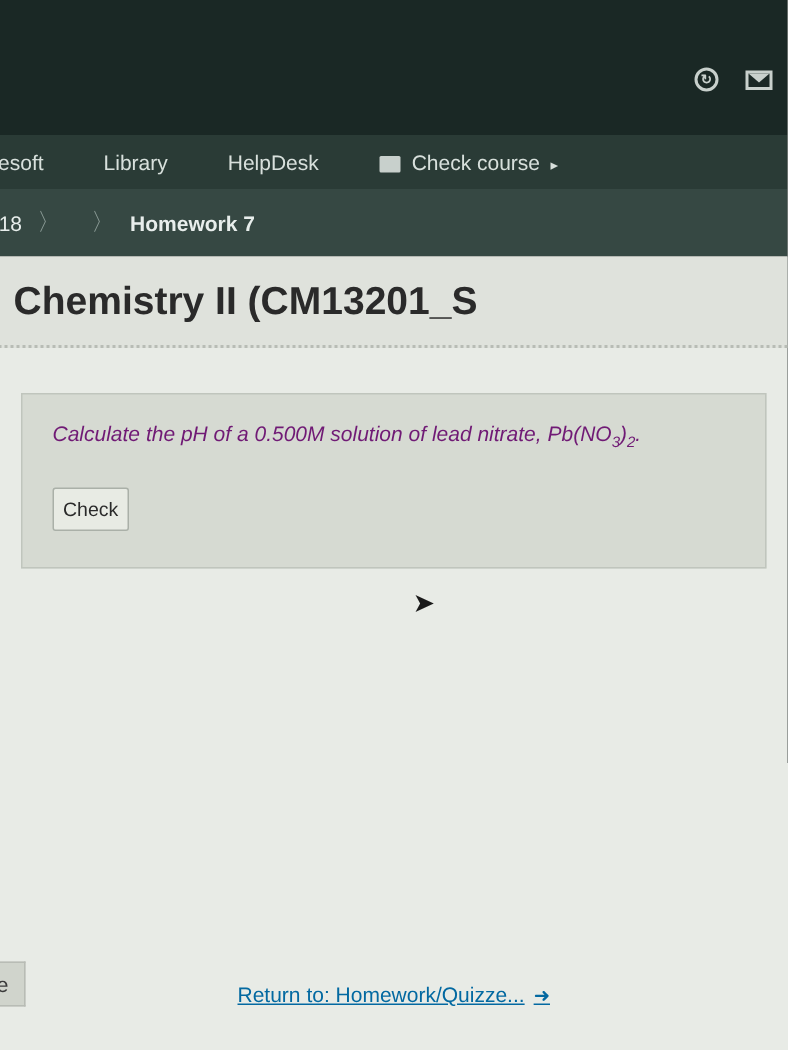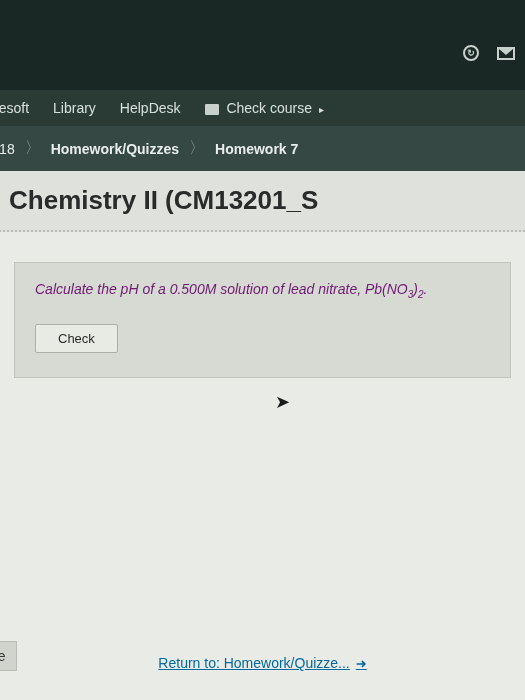--- a/index.html
+++ b/index.html
@@ -62,20 +62,21 @@
       padding: 10px 0 10px 0;
       display: flex;
       gap: 24px;
       color: #d8e0dc;
       font-size: 14px;
       align-items: center;
     }
     .nav-item {
       cursor: pointer;
       white-space: nowrap;
+      margin-left: 16px;
     }
     .nav-item-first {
       margin-left: -20px;
     }
     .course-icon {
       display: inline-block;
       width: 14px;
       height: 11px;
       background: #c8d0cc;
       margin-right: 4px;
@@ -156,21 +157,21 @@
       width: 120px;
       height: 22px;
       border: 1px solid #9aa098;
       background: #fbfcfa;
       padding: 2px 4px;
       font-size: 13px;
     }
     .check-button {
       background: #e8ebe4;
       border: 1px solid #aab0a8;
-      padding: 6px 22px;
+      padding: 6px 6px;
       font-size: 13px;
       color: #2a2a2a;
       cursor: pointer;
       border-radius: 2px;
     }
     .cursor-arrow {
       position: absolute;
       left: 260px;
       top: 128px;
       font-size: 18px;
@@ -223,21 +224,20 @@
   <span class="nav-item">
     <span class="course-icon"></span>
     <span>Check course</span>
     <span class="chevron-small">▸</span>
   </span>
 </div>
 
 <div class="breadcrumb">
   <span class="breadcrumb-item">_S18</span>
   <span class="breadcrumb-sep">〉</span>
-  <span class="breadcrumb-item breadcrumb-current">Homework/Quizzes</span>
   <span class="breadcrumb-sep">〉</span>
   <span class="breadcrumb-item breadcrumb-current">Homework 7</span>
 </div>
 
 <div class="content-area">
   <div class="course-title">ral Chemistry II (CM13201_S</div>
 
   <div class="question-panel">
     <div class="question-text">
       <span>Calculate the pH of a 0.500M solution of lead nitrate, Pb(NO</span><span class="sub">3</span><span>)</span><span class="sub">2</span><span>.</span>

